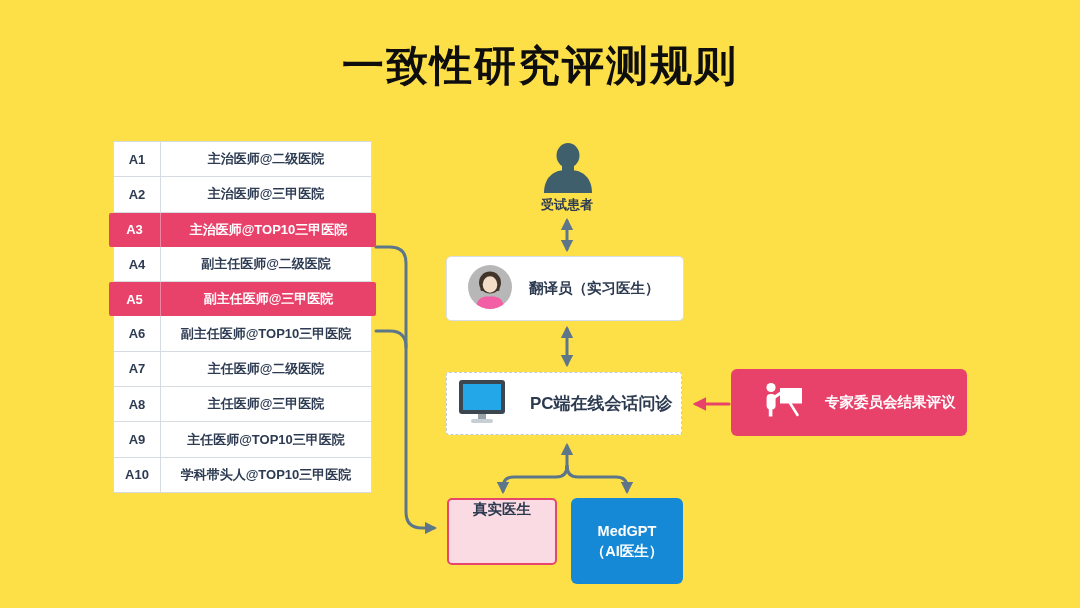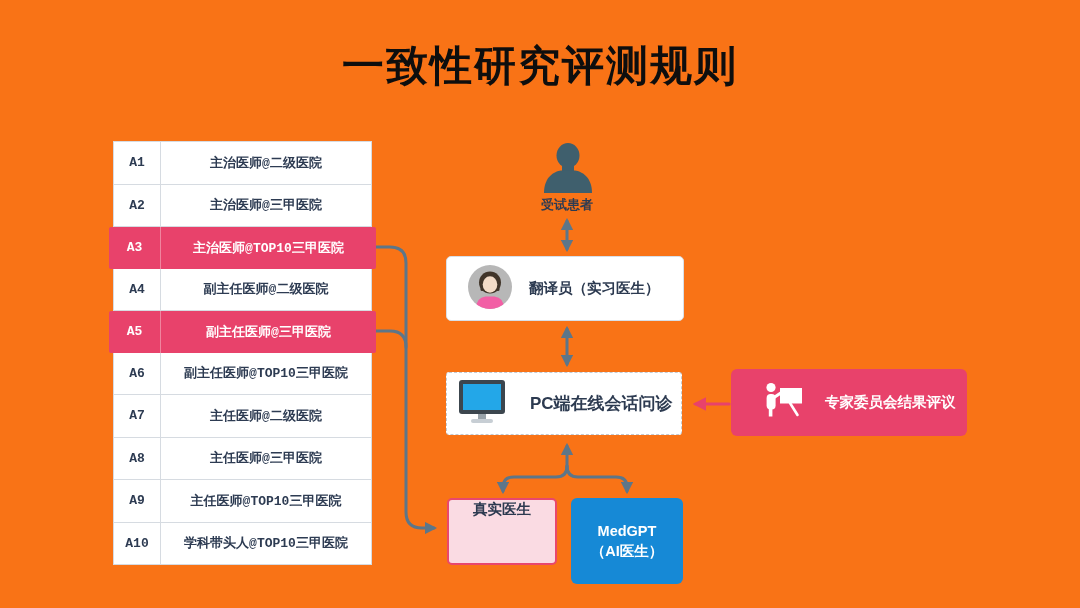--- a/index.html
+++ b/index.html
@@ -1,29 +1,28 @@
 <!DOCTYPE html>
 <html><head>
 <meta charset="utf-8">
 <style>
   html,body{margin:0;padding:0;background:#fff;}
   .canvas{
-    position:relative;width:1080px;height:608px;background:#f97316;
+    position:relative;width:1080px;height:608px;background:#fde047;
     font-family:"Liberation Sans","DejaVu Sans",sans-serif;overflow:hidden;
   }
   .title{
     position:absolute;top:38px;left:0;width:1080px;text-align:center;
     font-size:42px;font-weight:900;color:#0e0e0e;letter-spacing:2px;
   }
   
   .dtable{
-    position:absolute;left:113px;top:141px;width:259px;height:424px;
+    position:absolute;left:113px;top:141px;width:259px;height:352px;
     border:1px solid #d6dbe1;box-sizing:border-box;display:flex;flex-direction:column;
     background:#fff;
-    font-family:Liberation Mono, monospace;
   }
   .drow{
     position:relative;flex:1;display:flex;align-items:stretch;
     border-bottom:1px solid #d6dbe1;box-sizing:border-box;
     color:#2d3b52;font-weight:700;font-size:13px;
   }
   .drow:last-child{border-bottom:none;}
   .drow .cid{
     width:47px;display:flex;align-items:center;justify-content:center;
     border-right:1px solid #d6dbe1;box-sizing:border-box;flex:none;

